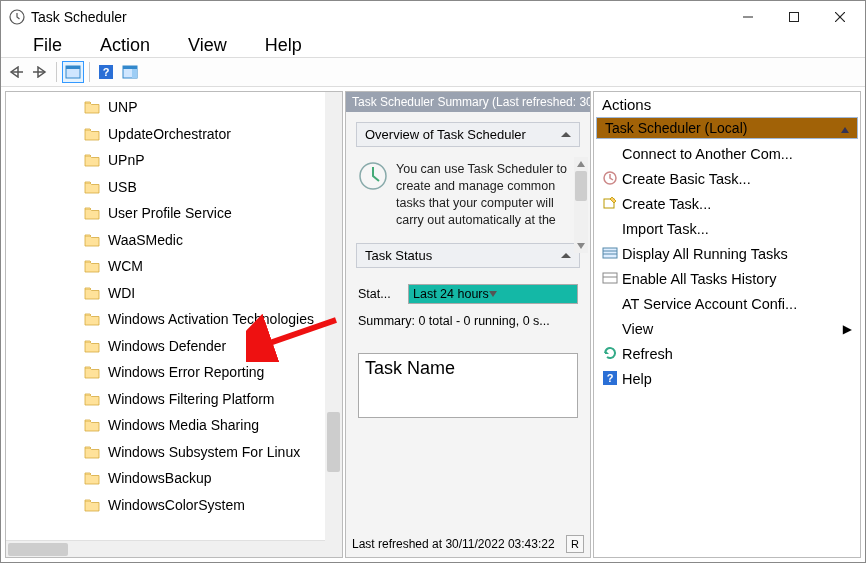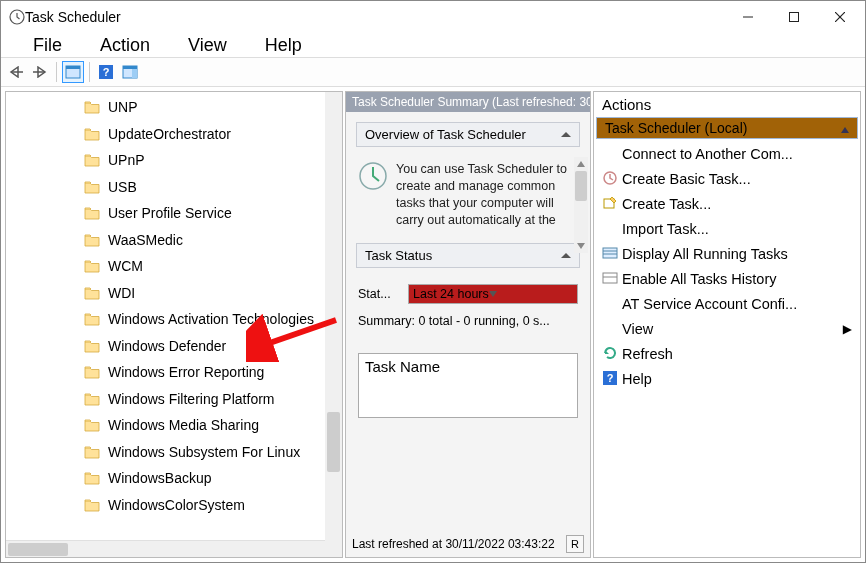--- a/index.html
+++ b/index.html
@@ -1,19 +1,19 @@
 <!DOCTYPE html>
 <html><head>
 <meta charset="utf-8">
 <style>
   * { box-sizing: border-box; }
   html, body { margin: 0; padding: 0; font-family: "Segoe UI", Tahoma, sans-serif; font-size: 13px; color: #000; background: #fff; }
   .window { width: 866px; height: 563px; border: 1px solid #888; display: flex; flex-direction: column; background: #fff; position: relative; }
   .titlebar { height: 32px; display: flex; align-items: center; padding: 0 2px 0 8px; justify-content: space-between; }
-  .titlebar-left { display: flex; align-items: center; }
+  .titlebar-left { display: flex; align-items: center; gap: 6px; }
   .title-icon { width: 16px; height: 16px; display: inline-flex; }
   .title-text { font-size: 14px; }
   .titlebar-right { display: flex; }
   .win-btn { width: 46px; height: 30px; display: flex; align-items: center; justify-content: center; }
   .menubar { height: 24px; display: flex; align-items: center; padding: 0 4px; gap: 2px; }
   .menu-item { padding: 2px 8px; font-size: 18px; margin-left: 20px; }
   .toolbar { height: 30px; border-top: 1px solid #ddd; border-bottom: 1px solid #ddd; display: flex; align-items: center; padding: 0 4px; gap: 2px; background: #fdfdfd; }
   .tb-btn { width: 22px; height: 22px; display: flex; align-items: center; justify-content: center; border: 1px solid transparent; }
   .tb-btn.active { border: 1px solid #3399ff; background: #e5f3ff; }
   .tb-sep { width: 1px; height: 20px; background: #ccc; margin: 0 3px; }
@@ -31,23 +31,23 @@
   .mp-title { background: #9aa2b0; color: #fff; font-size: 12px; padding: 3px 6px; white-space:nowrap; overflow:hidden;}
   .mp-body { flex:1; padding: 10px 10px 6px 10px; display:flex; flex-direction:column; gap:10px; overflow:hidden; position:relative;}
   .section-header { background:#eef0f3; border:1px solid #c8ccd4; padding:4px 8px; font-size:13px; display:flex; justify-content:space-between; align-items:center;}
   .section-caret { width:0;height:0;border-left:5px solid transparent;border-right:5px solid transparent;border-bottom:5px solid #555;}
   .overview-body { display:flex; gap:8px; align-items:flex-start; padding: 4px 2px; position:relative; }
   .ov-icon { width:30px; height:30px; flex-shrink:0;}
   .ov-text { font-size:12.5px; line-height:1.35; color:#222; max-height:90px; overflow:hidden;}
   .status-body { padding:6px 2px; }
   .status-row { display:flex; align-items:center; gap:8px; margin-bottom:10px;}
   .status-lbl { font-size:12.5px; overflow:hidden; text-overflow: ellipsis; white-space:nowrap; width:42px;}
-  .status-select { flex:1; border:1px solid #aaa; background:#b91c1c; padding:2px 4px; font-size:12.5px; display:flex; justify-content:flex-start; align-items:center;}
+  .status-select { flex:1; border:1px solid #aaa; background:#14b8a6; padding:2px 4px; font-size:12.5px; display:flex; justify-content:flex-start; align-items:center;}
   .summary-line {font-size:12.5px; white-space:nowrap; overflow:hidden; text-overflow:ellipsis; margin-bottom:25px;}
-  .task-table { border:1px solid #aaa; background:#fff; padding:4px 6px; font-size:15px; height:65px;}
+  .task-table { border:1px solid #aaa; background:#fff; padding:4px 6px; font-size:18px; height:65px;}
   .refresh-row { font-size:12px; padding:4px 6px; display:flex; justify-content:space-between; align-items:center; border-top:0;text-align:right; }
   .r-btn { border:1px solid #aaa; background:#f8f8f8; width:18px; height:18px; display:flex; align-items:center; justify-content:center; font-size:11px;}
   .actions-pane { flex:1; }
   .actions-title { font-weight:400; font-size:15px; padding:4px 8px; background:#fff;}
   .actions-group-hdr { background:#a16207; border:1px solid #a0b8d8; padding:2px 8px; font-size:14px; display:flex; justify-content:space-between; align-items:center; margin:0 2px;}
   .action-list { padding:2px 4px; }
   .action-item { display:flex; align-items:center; padding:3px 4px 3px 24px; font-size:14.5px; height:25px; white-space:nowrap; overflow:hidden; text-overflow:ellipsis; position:relative;}
   .action-icon { width:16px; height:16px; position:absolute; left:4px; top:4px; display:inline-flex;}
   .action-expand { margin-left:auto; font-size:12px;}
   .arrow-annot { position:absolute; pointer-events:none; }

